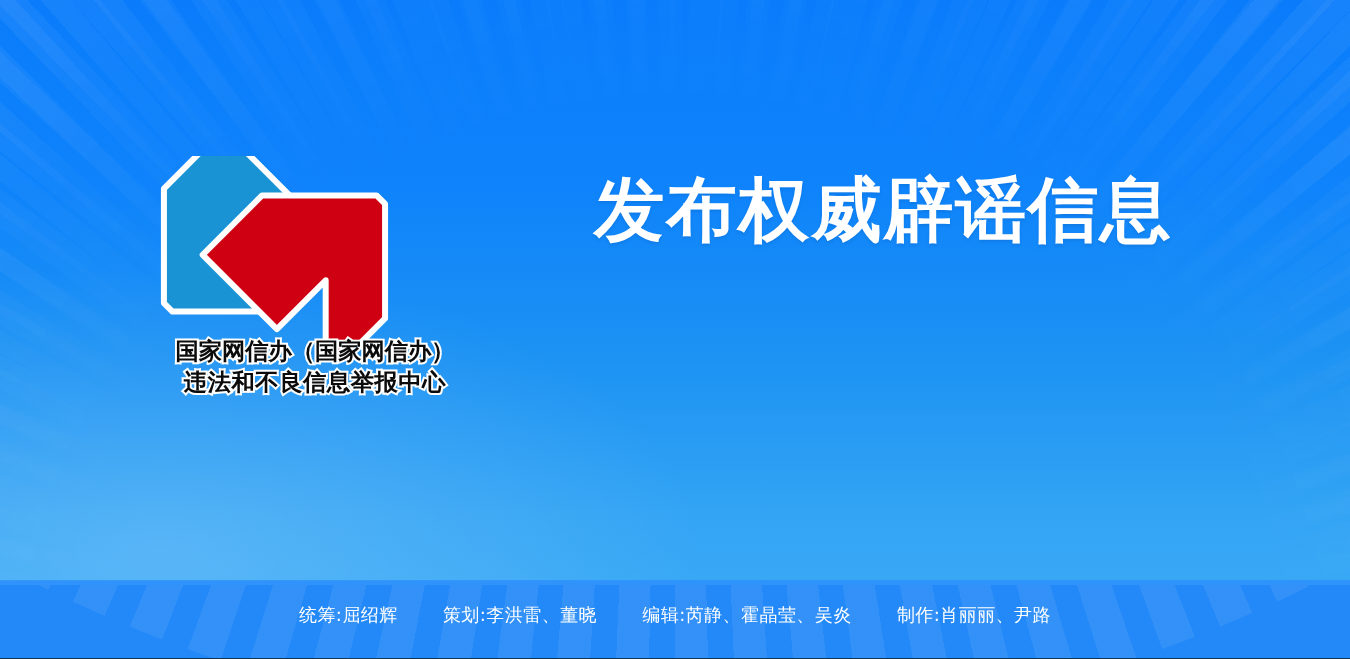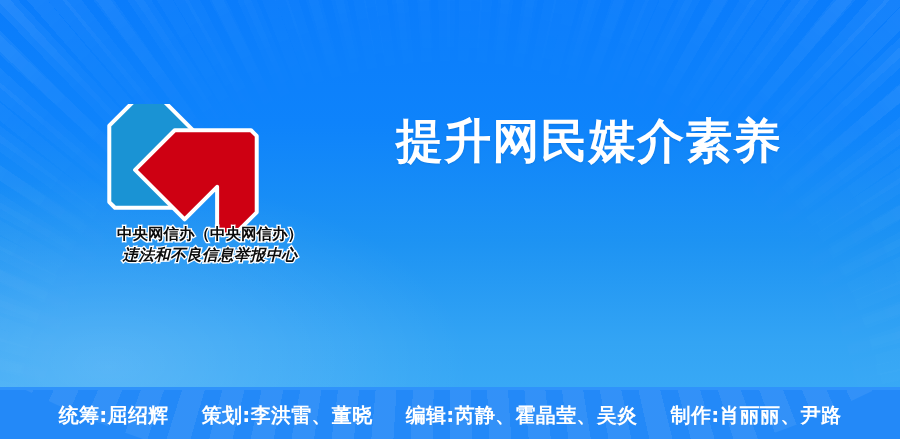--- a/index.html
+++ b/index.html
@@ -102,21 +102,21 @@
     font-weight: bold;
     font-size: 15.5px;
     line-height: 21px;
     letter-spacing: 0px;
     color: #0b0b0b;
     -webkit-text-stroke: 2.6px #ffffff;
     paint-order: stroke fill;
     white-space: nowrap;
   }
   .org-name div { margin: 0; }
-  .org-name .l2 { letter-spacing: 0.4px; font-style: italic; }
+  .org-name .l2 { letter-spacing: 0.4px; }
 
   
   .headline {
     position: absolute;
     left: 396px;
     top: 114px;
     color: #ffffff;
     font-weight: bold;
     font-size: 47px;
     line-height: 54px;
@@ -153,22 +153,22 @@
         rgba(255,255,255,0.07) 2.5deg);
     pointer-events: none;
   }
   .credits-text {
     position: absolute;
     left: 0;
     top: 12px;
     width: 900px;
     text-align: center;
     color: #ffffff;
-    font-weight: bold;
-    font-size: 20px;
+    font-weight: normal;
+    font-size: 12px;
     letter-spacing: 0.3px;
     white-space: nowrap;
   }
   .credits-text span.cr { margin: 0 13px; }
 </style>
 </head>
 <body>
 
 <div id="poster">
 
@@ -197,27 +197,27 @@
   <div class="logo-block">
     <div class="logo-mark">
       <svg viewBox="0 0 190 130">
 
         <path d="M 118 4 L 62 4 L 8 58 L 8 66 L 62 120 L 118 120 L 72 74 L 118 74 Z" transform="rotate(-45 63 62)" fill="#1a93d4" stroke="#ffffff" stroke-width="4" stroke-linejoin="round"></path>
 
         <path d="M 72 10 L 128 10 L 182 64 L 182 72 L 128 126 L 72 126 L 118 80 L 72 80 Z" transform="rotate(-45 127 68)" fill="#ce0012" stroke="#ffffff" stroke-width="4" stroke-linejoin="round"></path>
       </svg>
     </div>
     <div class="org-name">
-      <div class="l1">中央网信办（中央网信办）</div>
+      <div class="l1">国家网信办（国家网信办）</div>
       <div class="l2">违法和不良信息举报中心</div>
     </div>
   </div>
 
   <div class="headline">
-    <div>提升网民媒介素养</div>
+    <div>发布权威辟谣信息</div>
   </div>
 
   <div class="credits-bar">
     <div class="bar-rays"></div>
     <div class="credits-text">
       <span class="cr">统筹:屈绍辉</span>
       <span class="cr">策划:李洪雷、董晓</span>
       <span class="cr">编辑:芮静、霍晶莹、吴炎</span>
       <span class="cr">制作:肖丽丽、尹路</span>
     </div>

